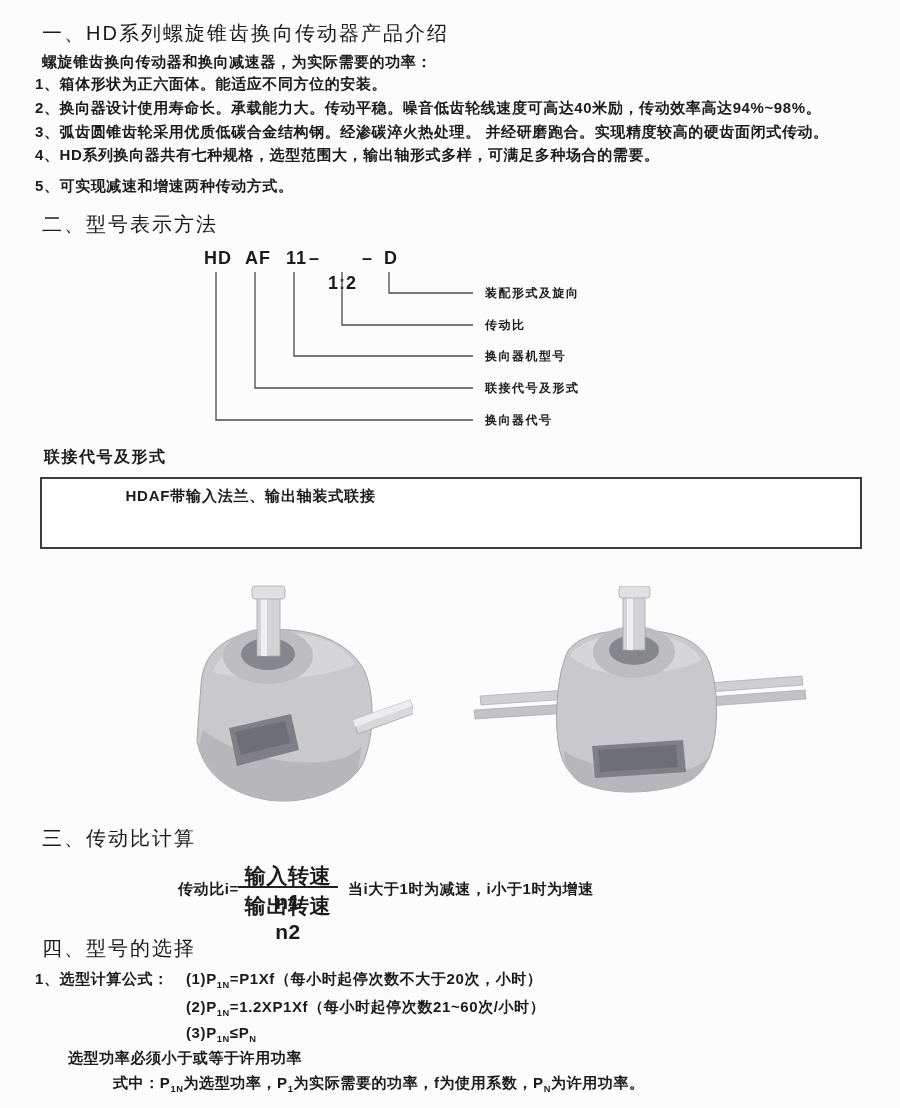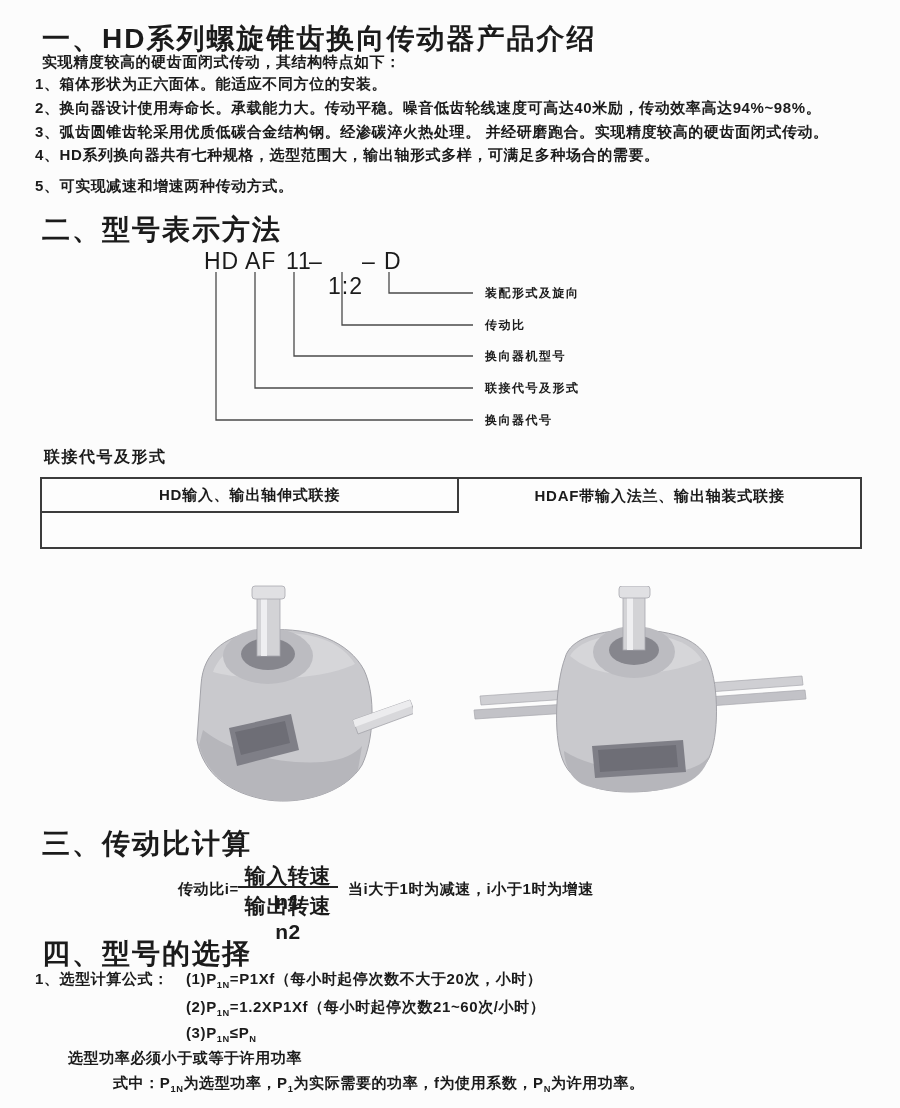--- a/index.html
+++ b/index.html
@@ -4,23 +4,23 @@
 <style>
   html,body{margin:0;padding:0;}
   body{
     width:900px;height:1108px;position:relative;
     background:#fcfcfc;
     font-family:"Liberation Sans","DejaVu Sans",sans-serif;
     color:#1b1b1b;
     overflow:hidden;
   }
   .abs{position:absolute;white-space:nowrap;}
-  .h-major{font-size:28px;font-weight:700;letter-spacing:2px;}
+  .h-major{font-size:20px;font-weight:400;letter-spacing:2px;}
   .body-line{font-size:15px;font-weight:600;letter-spacing:0.6px;line-height:20px;}
-  .code-part{position:absolute;font-size:23px;font-weight:400;letter-spacing:1px;}
+  .code-part{position:absolute;font-size:18px;font-weight:700;letter-spacing:1px;}
   .callout-label{position:absolute;left:485px;font-size:12px;font-weight:600;letter-spacing:1.5px;line-height:18px;}
   .tbl{
     position:absolute;left:40px;top:477px;width:818px;
     border:2px solid #3c3c3c;
     display:grid;grid-template-columns:51% 49%;grid-template-rows:34px 34px;
     background:#fdfdfd;
   }
   .tbl-cell{
     display:flex;align-items:center;justify-content:center;
     font-size:15px;font-weight:600;letter-spacing:0.8px;
@@ -31,21 +31,21 @@
   .frac-bar{position:absolute;background:#222;height:2px;}
   sub{font-size:0.62em;}
   svg{display:block;}
   .overlay{position:absolute;left:0;top:0;pointer-events:none;}
 </style>
 </head>
 <body>
 
 <div class="abs h-major" style="left:42px;top:20px;">一、HD系列螺旋锥齿换向传动器产品介绍</div>
 
-<div class="abs body-line" style="left:42px;top:52px;">实现精度较高的硬齿面闭式传动，其结构特点如下：</div>
+<div class="abs body-line" style="left:42px;top:52px;">螺旋锥齿换向传动器和换向减速器，为实际需要的功率：</div>
 
 <div class="abs body-line" style="left:35px;top:74px;">1、箱体形状为正六面体。能适应不同方位的安装。</div>
 <div class="abs body-line" style="left:35px;top:98px;">2、换向器设计使用寿命长。承载能力大。传动平稳。噪音低齿轮线速度可高达40米励，传动效率高达94%~98%。</div>
 <div class="abs body-line" style="left:35px;top:122px;">3、弧齿圆锥齿轮采用优质低碳合金结构钢。经渗碳淬火热处理。 并经研磨跑合。实现精度较高的硬齿面闭式传动。</div>
 <div class="abs body-line" style="left:35px;top:145px;">4、HD系列换向器共有七种规格，选型范围大，输出轴形式多样，可满足多种场合的需要。</div>
 <div class="abs body-line" style="left:35px;top:176px;">5、可实现减速和增速两种传动方式。</div>
 
 <div class="abs h-major" style="left:42px;top:211px;">二、型号表示方法</div>
 
 <span class="code-part" style="left:204px;top:248px;">HD</span>
@@ -68,21 +68,20 @@
 
 <div class="callout-label" style="top:284px;">装配形式及旋向</div>
 <div class="callout-label" style="top:316px;">传动比</div>
 <div class="callout-label" style="top:347px;">换向器机型号</div>
 <div class="callout-label" style="top:379px;">联接代号及形式</div>
 <div class="callout-label" style="top:411px;">换向器代号</div>
 
 <div class="abs" style="left:44px;top:447px;font-size:16px;font-weight:700;letter-spacing:1.5px;">联接代号及形式</div>
 
 <div class="tbl">
-  <div class="tbl-cell c0 r0">HD输入、输出轴伸式联接</div>
   <div class="tbl-cell">HDAF带输入法兰、输出轴装式联接</div>
 </div>
 
 <svg class="abs" style="left:183px;top:580px;" width="230" height="228" viewBox="0 0 230 228">
 
   <path d="M 18,105 C 20,70 45,53 85,50 C 130,47 166,62 181,90 C 193,115 191,160 179,185
            C 163,212 120,225 85,220 C 48,214 20,195 14,160 Z" fill="#c9c9cd" stroke="#a3a3a9" stroke-width="1"></path>
   <path d="M 30,92 C 40,66 70,54 100,53 C 135,53 160,64 172,84 C 150,95 110,100 75,98 C 55,97 40,95 30,92 Z" fill="#d6d6d9"></path>
   <path d="M 20,150 C 45,170 90,185 140,182 C 160,180 172,174 179,166 L 175,190 C 160,212 120,225 85,220
            C 50,214 24,196 16,165 Z" fill="#b6b6bb"></path>

